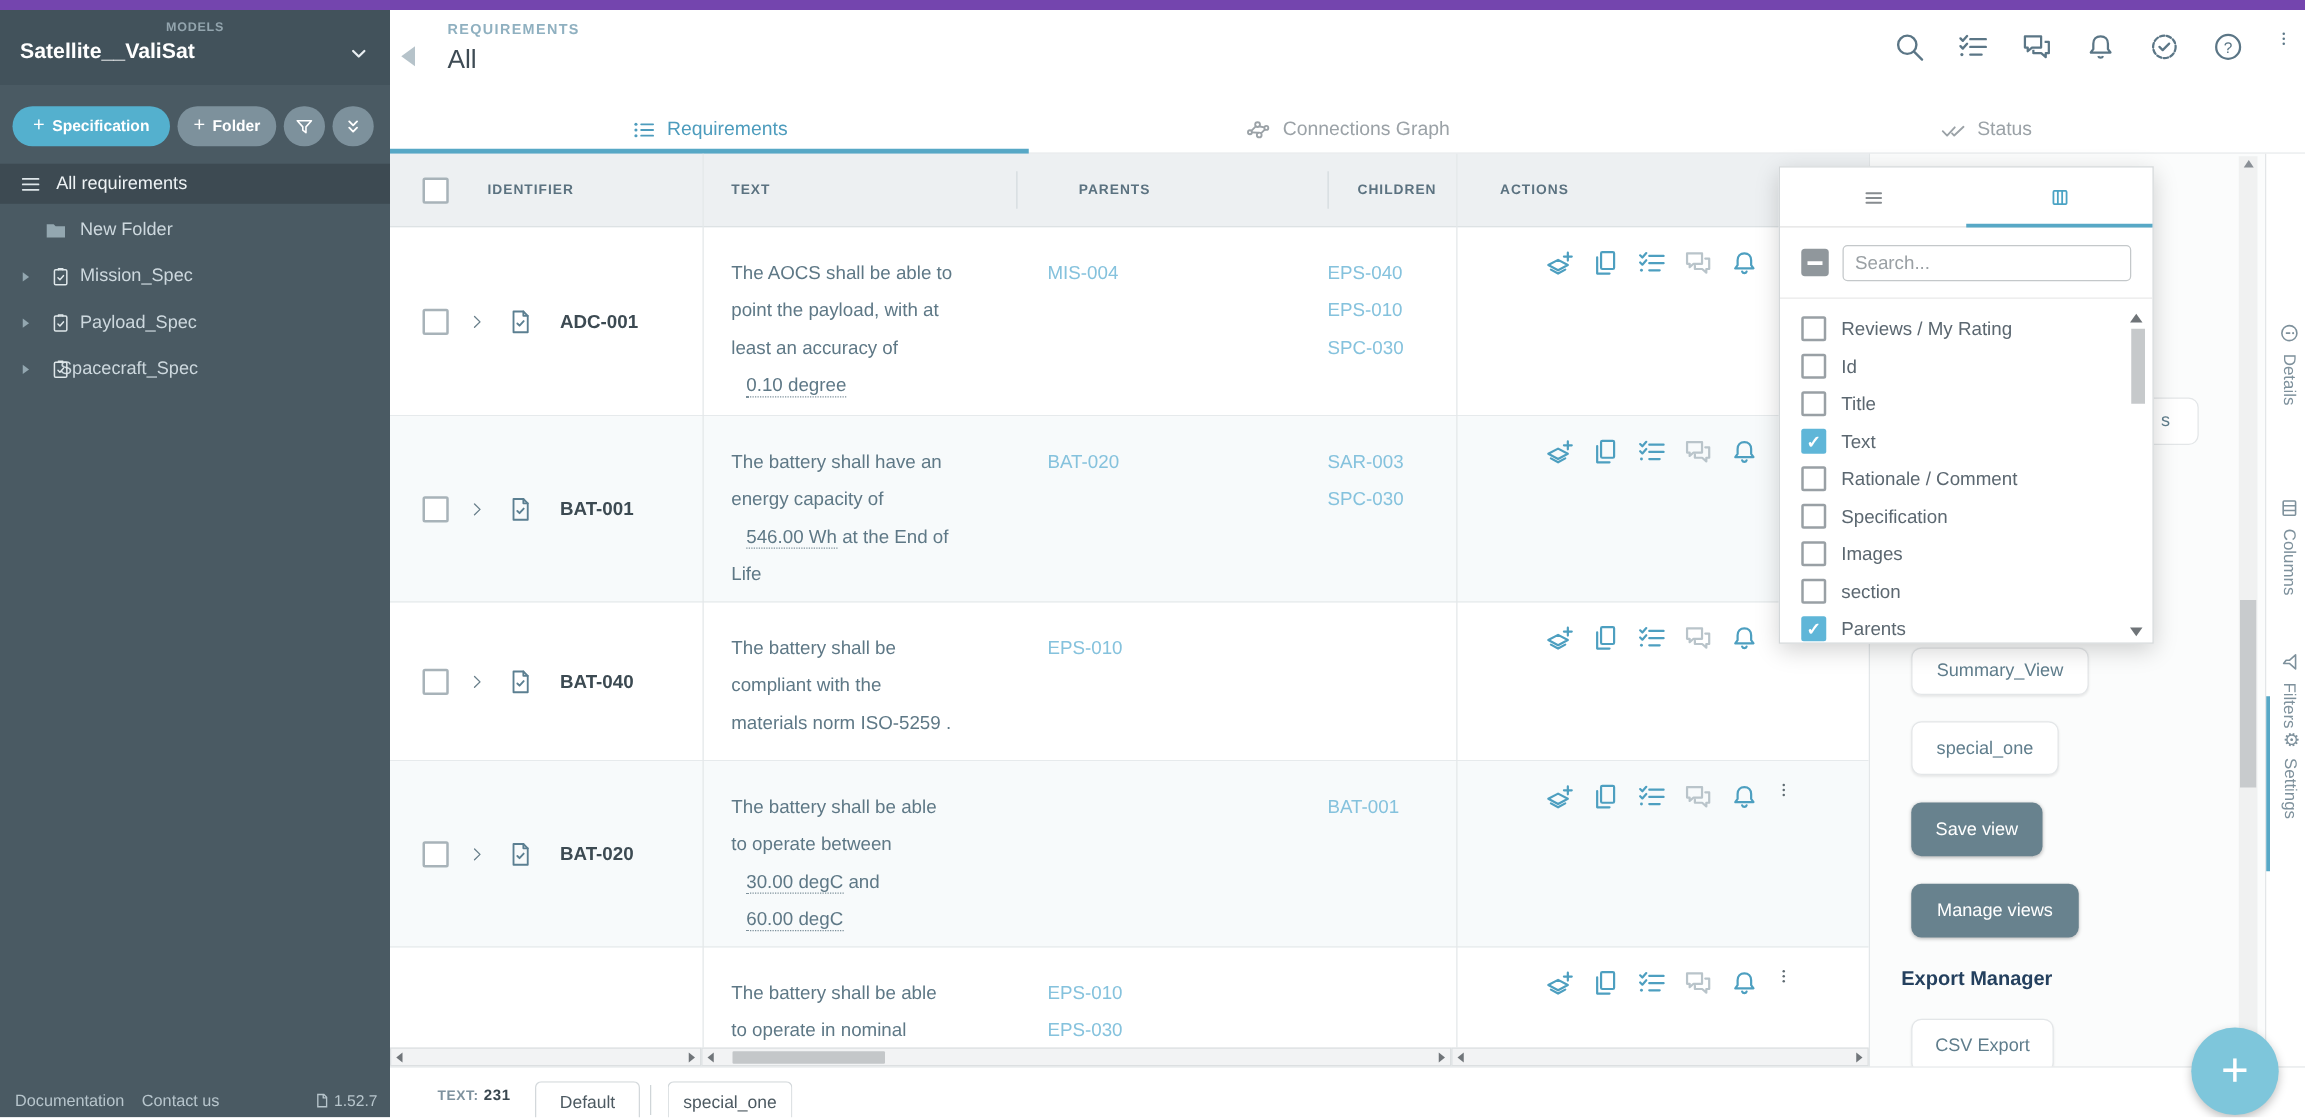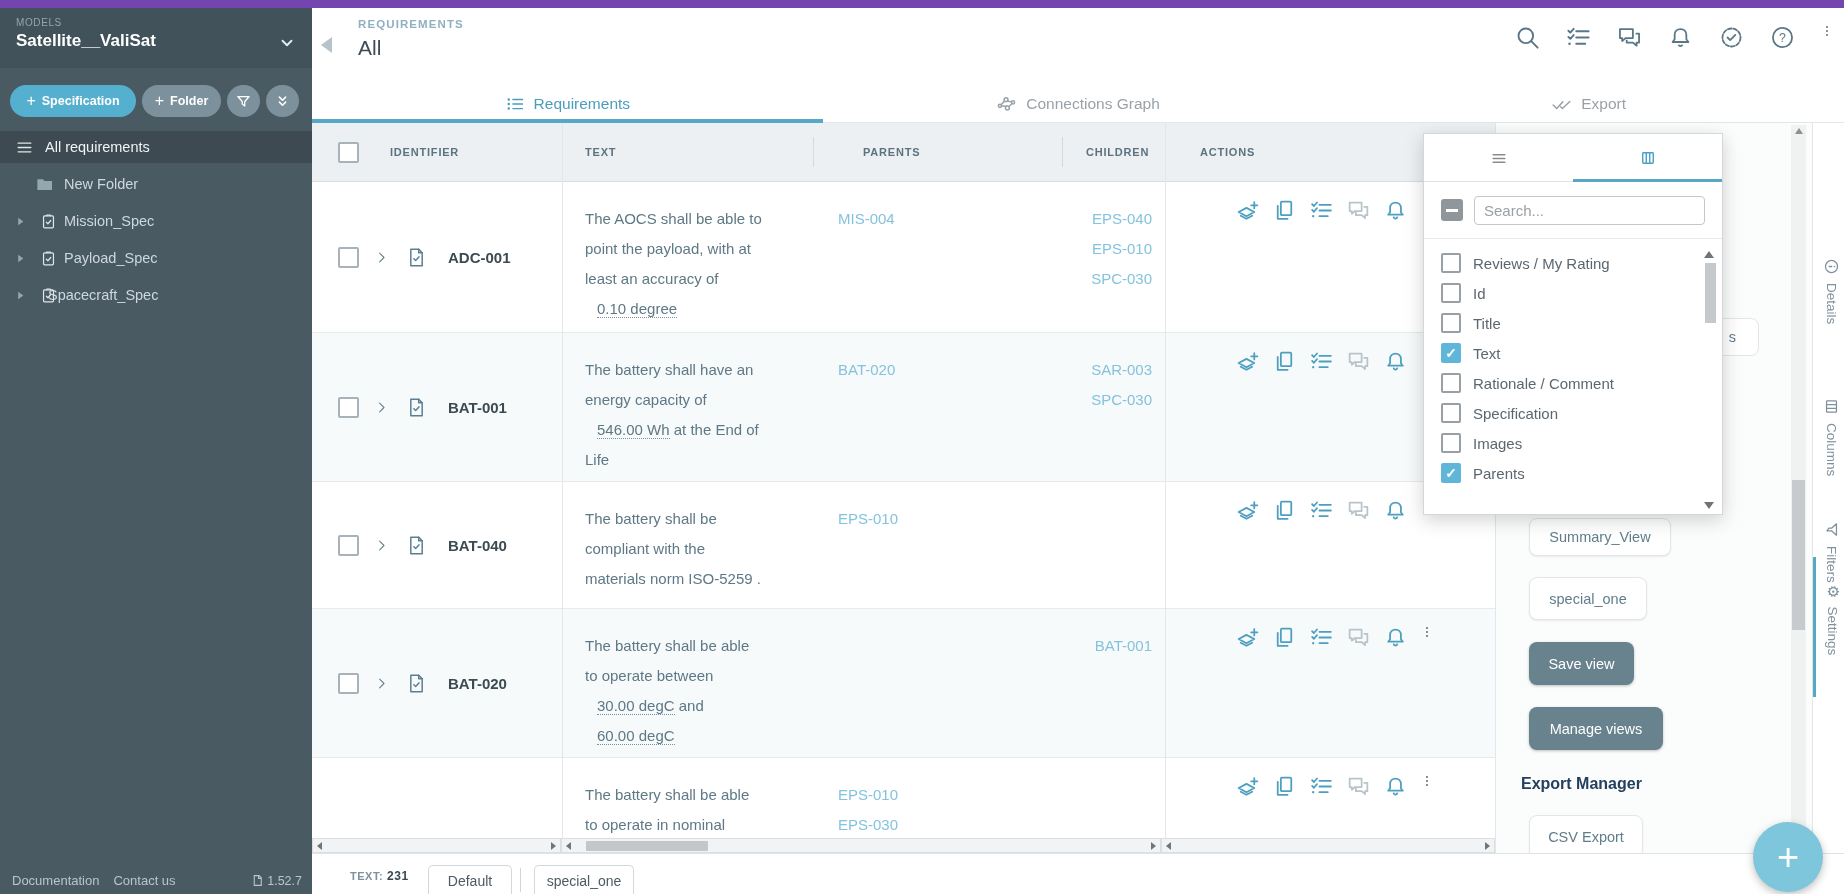--- a/index.html
+++ b/index.html
@@ -7,21 +7,21 @@
   #app { position:relative; width:1844px; height:894px; background:#fff; overflow:hidden; }
   .abs { position:absolute; }
   svg { display:block; }
 
   
   .top-strip { left:0; top:0; width:1844px; height:8px; background:#7445ae; }
 
   
   .sidebar { left:0; top:8px; width:312px; height:886px; background:#4a5a63; color:#d3dce1; }
   .sb-header { height:60px; background:#42525b; padding:9px 16px 0 16px; position:relative; }
-  .sb-eyebrow { font-size:10px; letter-spacing:.6px; color:#93a5ae; font-weight:400; }
+  .sb-eyebrow { font-size:10px; letter-spacing:.6px; color:#93a5ae; font-weight:700;text-align:center; }
   .sb-model { font-size:17px; font-weight:700; color:#fff; margin-top:3px; }
   .sb-chevron { position:absolute; right:16px; top:26px; color:#e8eef1; cursor:pointer; }
   .sb-buttons { display:flex; gap:6px; padding:17px 10px 0 10px; align-items:center; }
   .btn-pill { height:32px; border-radius:16px; border:none; color:#fff; font-weight:700; font-size:12.5px;
               display:flex; align-items:center; justify-content:center; gap:6px; cursor:pointer; font-family:inherit; }
   .btn-spec { width:126px; background:#54b0ce; }
   .btn-folder { width:79px; background:#7d919c; }
   .btn-sq { width:33px; background:#7d919c; }
   .plus-glyph { font-size:16px; font-weight:400; line-height:1; }
   .sb-tree { margin-top:14px; }
@@ -58,21 +58,21 @@
   .trow.shaded { background:#f7fafb; }
   .idblock { position:absolute; left:0; top:0; bottom:0; width:250px; display:flex; align-items:center; }
   .idblock .cbx { position:absolute; left:26px; }
   .row-exp { position:absolute; left:62px; color:#697f8b; display:flex; cursor:pointer; }
   .row-doc { position:absolute; left:94px; color:#5b7f91; display:flex; }
   .row-id { position:absolute; left:136px; font-size:15px; font-weight:700; color:#3c4a52; }
   .textcell { position:absolute; left:273px; top:0; width:200px; padding-top:22px; font-size:15px; line-height:30px; color:#5e7886; }
   .textcell .inner { width:178px; }
   .val { border-bottom:1.5px dotted #7d909b; white-space:nowrap;margin-left:12px; }
   .pcell { position:absolute; left:526px; top:0; width:200px; padding-top:22px; font-size:15px; line-height:30px; color:#85c2dd; }
-  .ccell { position:absolute; left:750px; top:0; width:90px; padding-top:22px; font-size:15px; line-height:30px; color:#85c2dd; text-align:right; }
+  .ccell { position:absolute; left:750px; top:0; width:90px; padding-top:22px; font-size:15px; line-height:30px; color:#85c2dd; text-align:left; }
   .link { cursor:pointer; display:block; }
   .acts { position:absolute; left:923px; top:16px; display:flex; gap:12px; color:#4d9fc0; }
   .acts .ic { width:25px; height:25px; cursor:pointer; }
   .acts .gray { color:#b9c4ca; }
   .acts .kebab { color:#5f6b72; }
   .vline { width:1px; background:#e3e7e9; top:123px; height:715px; }
   .tbl-right-border { left:1495px; top:123px; width:1px; height:730px; background:#e3e7e9; }
 
   
   .hscroll { top:838px; height:15px; background:#f2f3f4; border:1px solid #dcdfe1; display:flex; align-items:center; }
@@ -335,21 +335,21 @@
         </span>
         <span>Connections Graph</span>
       </div>
       <div class="tab">
         <span>
           <svg width="21" height="21" viewBox="0 0 24 24" fill="none" stroke="currentColor" stroke-width="1.7" stroke-linecap="round" stroke-linejoin="round">
             <path d="M2.5 12.5l4 4L13.5 9"></path>
             <path d="M11 14.5l2 2L21.5 8.5"></path>
           </svg>
         </span>
-        <span>Export</span>
+        <span>Status</span>
       </div>
     </div>
 
   <div class="abs thead">
     <div class="cbx" style="position:absolute;left:26px;top:19px;"></div>
     <div class="th" style="left:78px">IDENTIFIER</div>
     <div class="th" style="left:273px">TEXT</div>
     <div class="th" style="left:551px">PARENTS</div>
     <div class="th" style="left:774px">CHILDREN</div>
     <div class="th" style="left:888px">ACTIONS</div>
@@ -815,19 +815,23 @@
         </div>
         <div class="fp-item">
           <span class="fp-cb"></span>
           <span class="lbl">Specification</span>
         </div>
         <div class="fp-item">
           <span class="fp-cb"></span>
           <span class="lbl">Images</span>
         </div>
         <div class="fp-item">
+          <span class="fp-cb"></span>
+          <span class="lbl">section</span>
+        </div>
+        <div class="fp-item">
           <span class="fp-cb checked">✓</span>
           <span class="lbl">Parents</span>
         </div>
       </div>
   </div>
 
 </div>
 
 </body></html>

